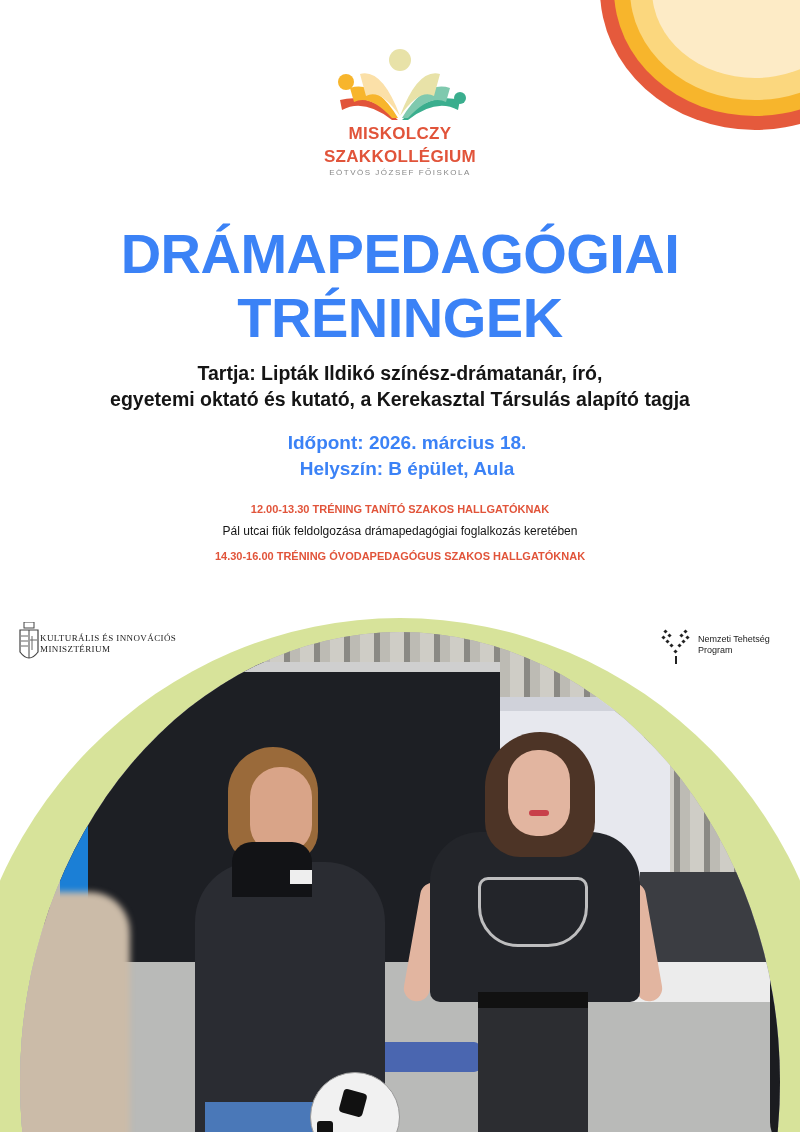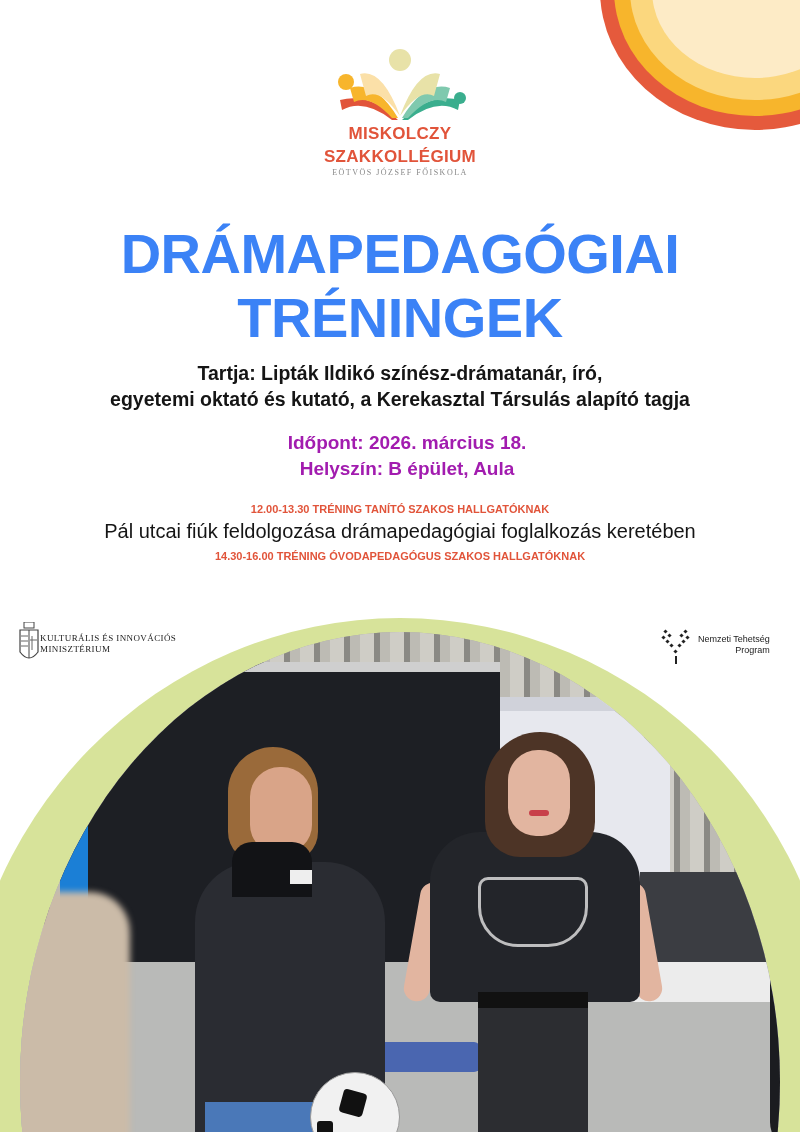--- a/index.html
+++ b/index.html
@@ -10,36 +10,36 @@
     .sun { position: absolute; right: -110px; top: -150px; width: 310px; height: 280px; border-radius: 50%;
            background: #e55a3c; overflow: hidden; }
     .sun .ring2 { position: absolute; inset: 14px; border-radius: 50%; background: #f7b52c; }
     .sun .ring3 { position: absolute; inset: 30px; border-radius: 50%; background: #fbd77e; }
     .sun .ring4 { position: absolute; inset: 52px; border-radius: 50%; background: #fdebc6; }
 
     
     .logo { position: absolute; left: 0; right: 0; top: 48px; text-align: center; }
     .logo svg { display: block; margin: 0 auto; }
     .logo-name { font-weight: 700; color: #e1543a; font-size: 17px; line-height: 19px; letter-spacing: 0.3px; margin-top: 4px; }
-    .logo-sub { font-size: 8px; color: #888; letter-spacing: 1.5px; margin-top: 2px; font-family: Liberation Serif, serif; }
+    .logo-sub { font-size: 8px; color: #888; letter-spacing: 1.5px; margin-top: 2px; }
 
     .title { position: absolute; left: 0; right: 0; top: 222px; text-align: center; color: #3b82f6;
              font-weight: 700; font-size: 56px; line-height: 64px; letter-spacing: -0.5px; }
     .presenter { position: absolute; left: 0; right: 0; top: 360px; text-align: center;
                  font-weight: 700; font-size: 19.5px; line-height: 26px; color: #151515; }
-    .when { position: absolute; left: 0; right: 0; top: 430px; text-align: center; color: #a21caf;
+    .when { position: absolute; left: 0; right: 0; top: 430px; text-align: center; color: #3b82f6;
             font-weight: 700; font-size: 19px; line-height: 26px; margin-left: 14px; }
     .sessions { position: absolute; left: 0; right: 0; top: 498px; text-align: center; }
     .sess-title { color: #e1543a; font-weight: 700; font-size: 11px; line-height: 22px; }
-    .sess-desc { color: #151515; font-size: 20px; line-height: 22px; margin-bottom: 3px; }
+    .sess-desc { color: #151515; font-size: 12px; line-height: 22px; margin-bottom: 3px; }
 
     .sponsor-left { position: absolute; left: 18px; top: 622px; display: flex; align-items: center; }
     .sponsor-left .txt { font-family: "Liberation Serif", serif; font-size: 9px; line-height: 11px; color: #222; letter-spacing: 0.4px; }
     .sponsor-right { position: absolute; left: 660px; top: 624px; display: flex; align-items: center; gap: 6px; }
-    .sponsor-right .txt { font-size: 9px; line-height: 11px; color: #222; text-align: right; }
+    .sponsor-right .txt { font-size: 9px; line-height: 11px; color: #222; }
 
     
     .arch { position: absolute; left: -40px; top: 618px; width: 880px; height: 900px; border-radius: 50%;
             background: #d7e39a; overflow: hidden; }
     .arch-inner { position: absolute; left: 60px; top: 14px; width: 760px; height: 900px; border-radius: 50%; overflow: hidden;
                   background: #a9a8a4; }
     .photo { position: absolute; left: -20px; top: 0; width: 800px; height: 520px; }
     .wall-stripes { position: absolute; left: 0; top: 0; width: 100%; height: 520px;
       background: repeating-linear-gradient(90deg, #cfcdc6 0 14px, #8a8984 14px 20px, #bdbbb4 20px 30px); }
     .screen { position: absolute; left: 60px; top: 30px; width: 440px; height: 300px; background: #1d1f24; border-top: 10px solid #cfcfcf; }

